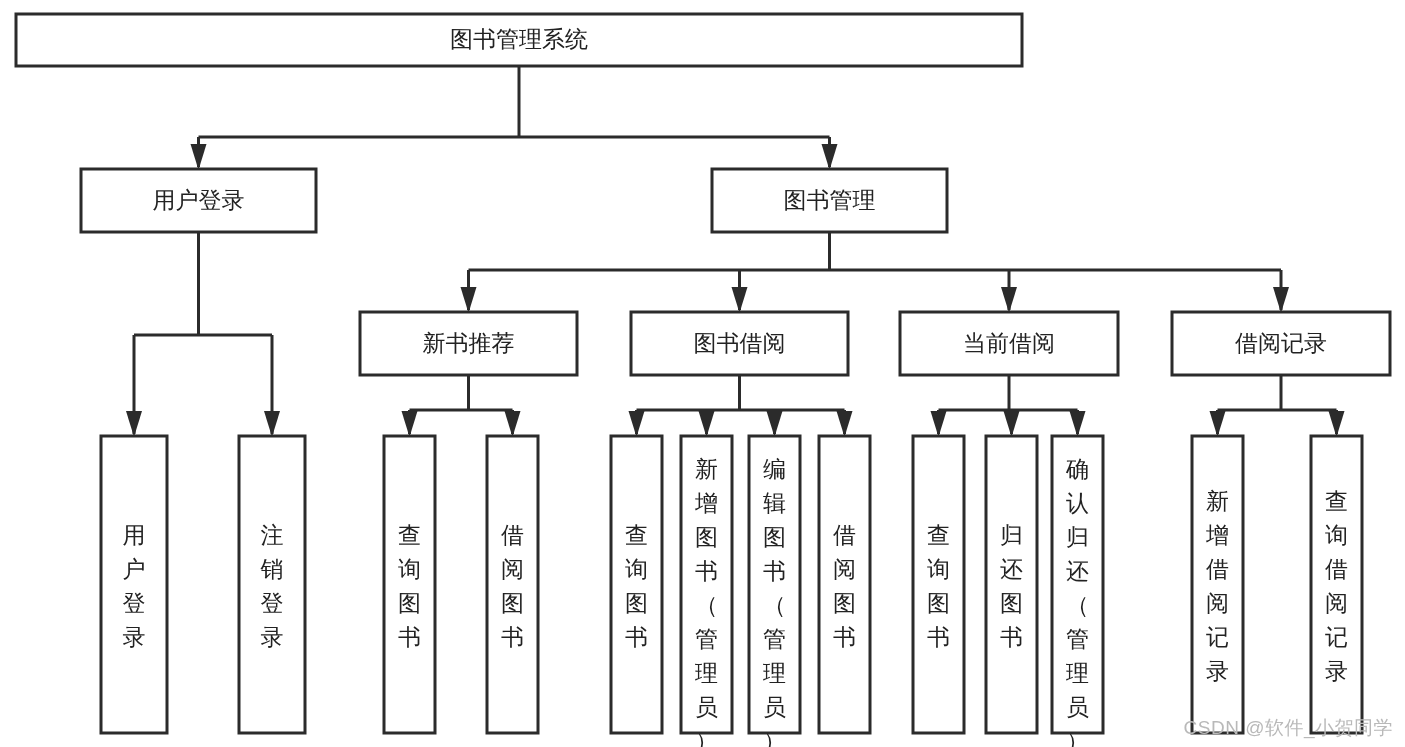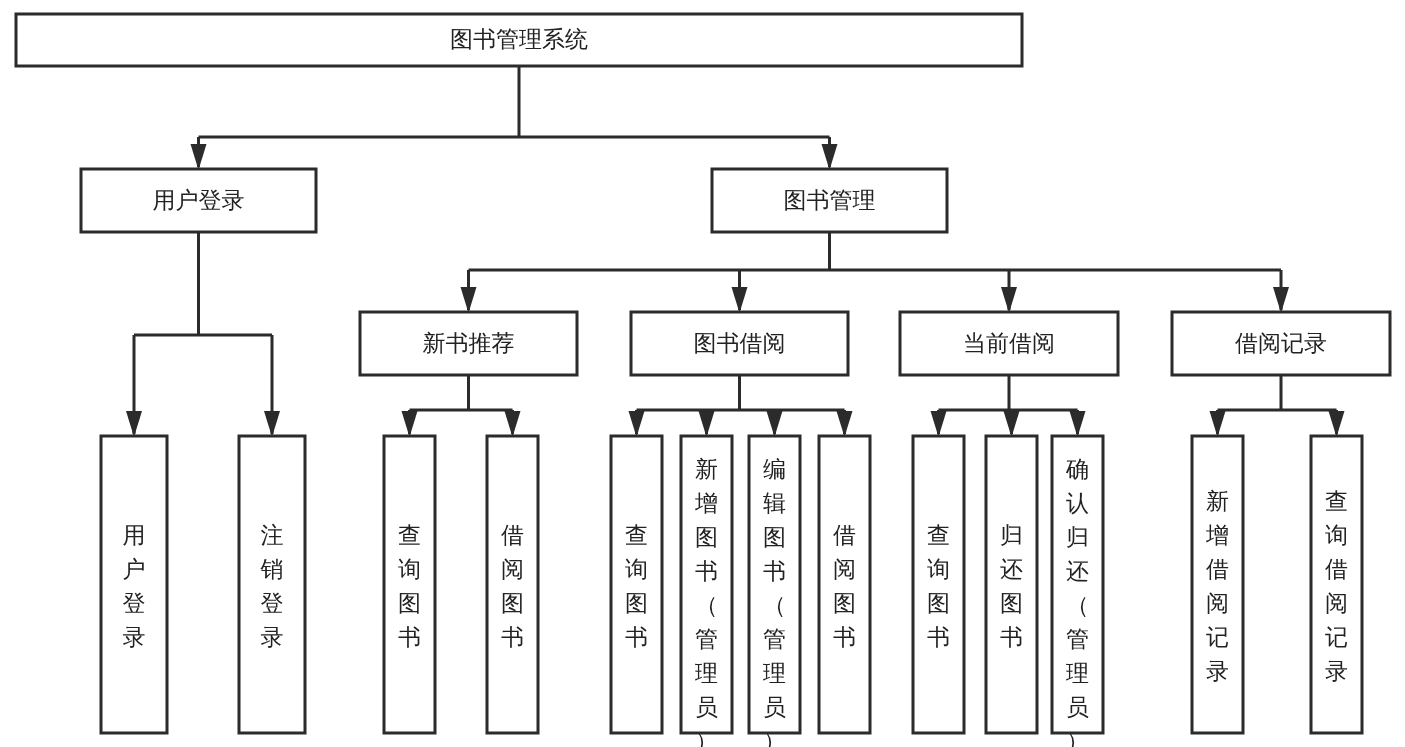--- a/index.html
+++ b/index.html
@@ -151,13 +151,14 @@
       <text x="938.5" class="vert-label"><tspan x="938.5" y="543.02">查</tspan><tspan x="938.5" y="577.02">询</tspan><tspan x="938.5" y="611.02">图</tspan><tspan x="938.5" y="645.02">书</tspan></text>
       <rect x="986" y="436" width="51" height="297" class="node-rect"></rect>
       <text x="1011.5" class="vert-label"><tspan x="1011.5" y="543.02">归</tspan><tspan x="1011.5" y="577.02">还</tspan><tspan x="1011.5" y="611.02">图</tspan><tspan x="1011.5" y="645.02">书</tspan></text>
       <rect x="1052" y="436" width="51" height="297" class="node-rect"></rect>
       <text x="1077.5" class="vert-label"><tspan x="1077.5" y="476.52">确</tspan><tspan x="1077.5" y="510.52">认</tspan><tspan x="1077.5" y="544.52">归</tspan><tspan x="1077.5" y="578.52">还</tspan><tspan x="1077.5" y="612.52">（</tspan><tspan x="1077.5" y="646.52">管</tspan><tspan x="1077.5" y="680.52">理</tspan><tspan x="1077.5" y="714.52">员</tspan><tspan x="1077.5" y="748.52">）</tspan></text>
       <rect x="1192" y="436" width="51" height="297" class="node-rect"></rect>
       <text x="1217.5" class="vert-label"><tspan x="1217.5" y="509.02">新</tspan><tspan x="1217.5" y="543.02">增</tspan><tspan x="1217.5" y="577.02">借</tspan><tspan x="1217.5" y="611.02">阅</tspan><tspan x="1217.5" y="645.02">记</tspan><tspan x="1217.5" y="679.02">录</tspan></text>
       <rect x="1311" y="436" width="51" height="297" class="node-rect"></rect>
       <text x="1336.5" class="vert-label"><tspan x="1336.5" y="509.02">查</tspan><tspan x="1336.5" y="543.02">询</tspan><tspan x="1336.5" y="577.02">借</tspan><tspan x="1336.5" y="611.02">阅</tspan><tspan x="1336.5" y="645.02">记</tspan><tspan x="1336.5" y="679.02">录</tspan></text>
     </svg>
+  <div class="watermark">CSDN @软件_小贺同学</div>
 </div>
 
 </body></html>

